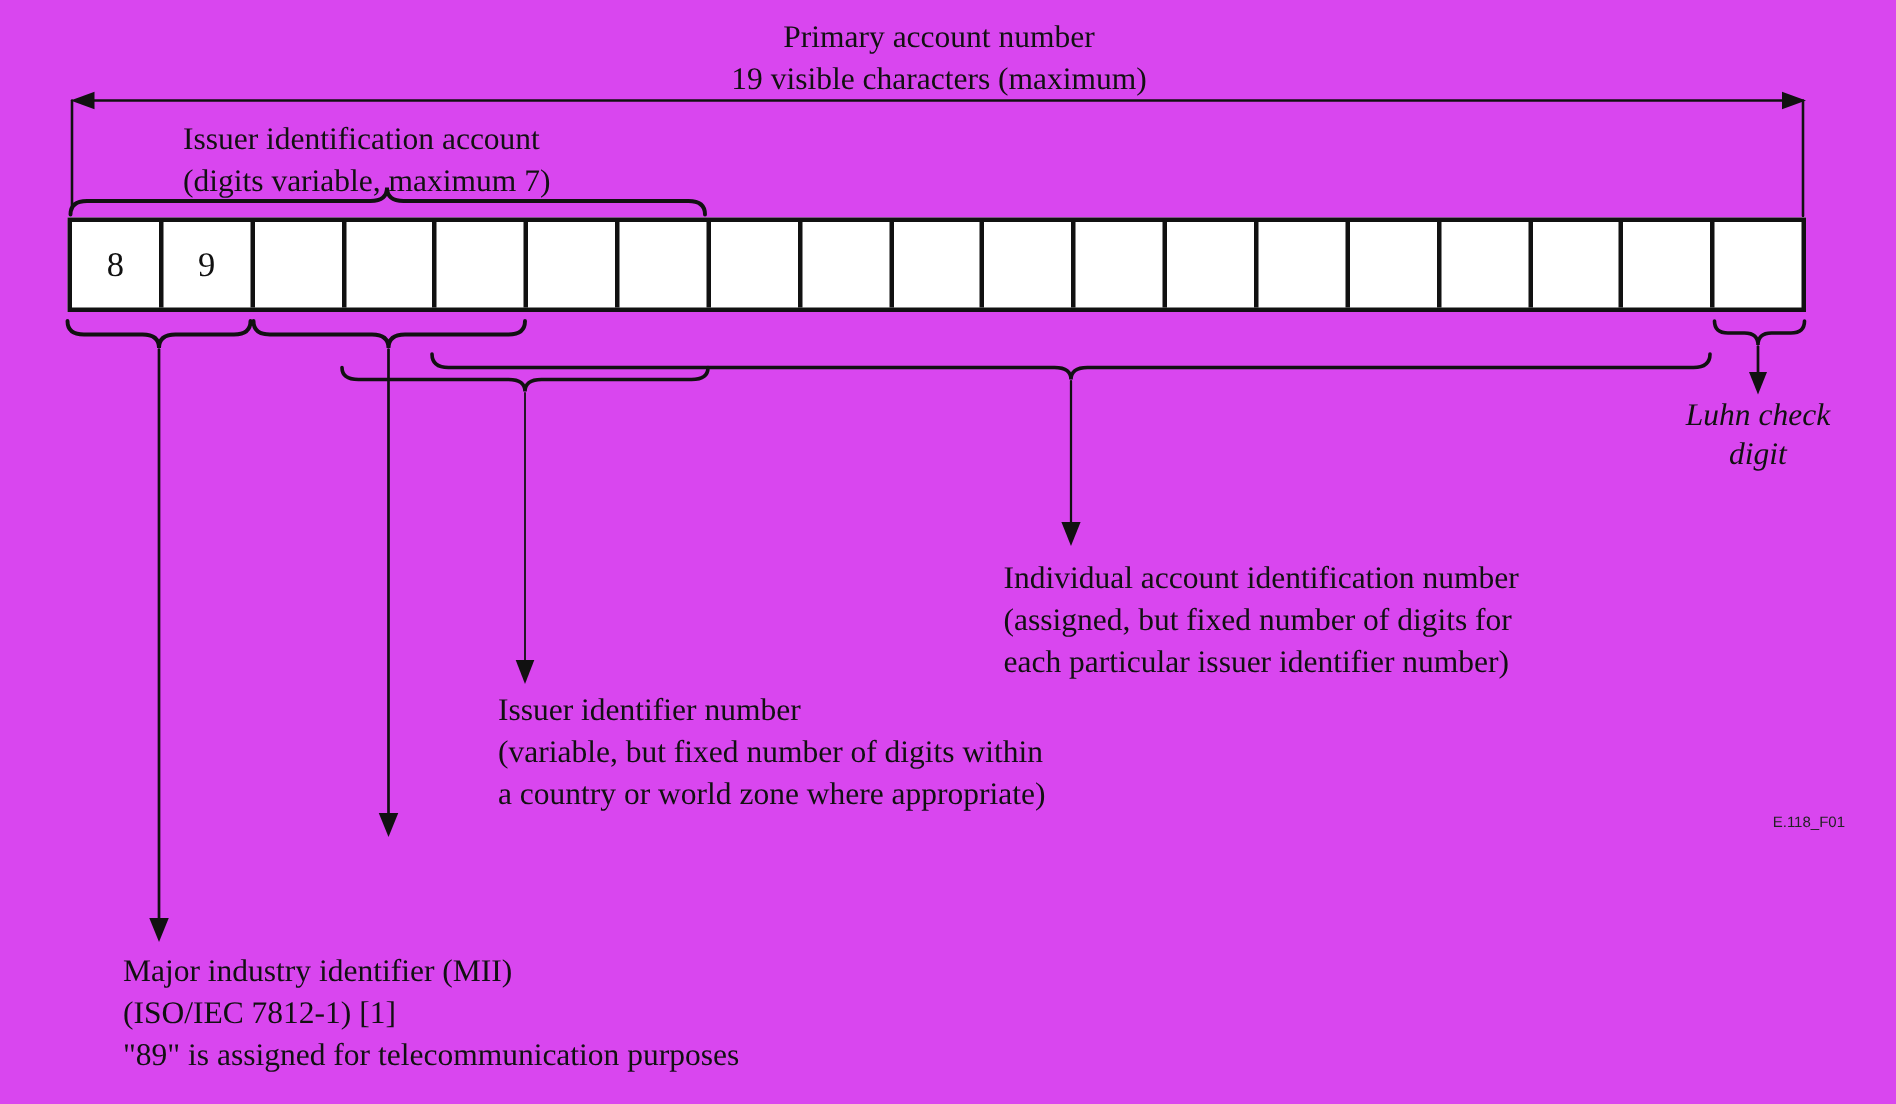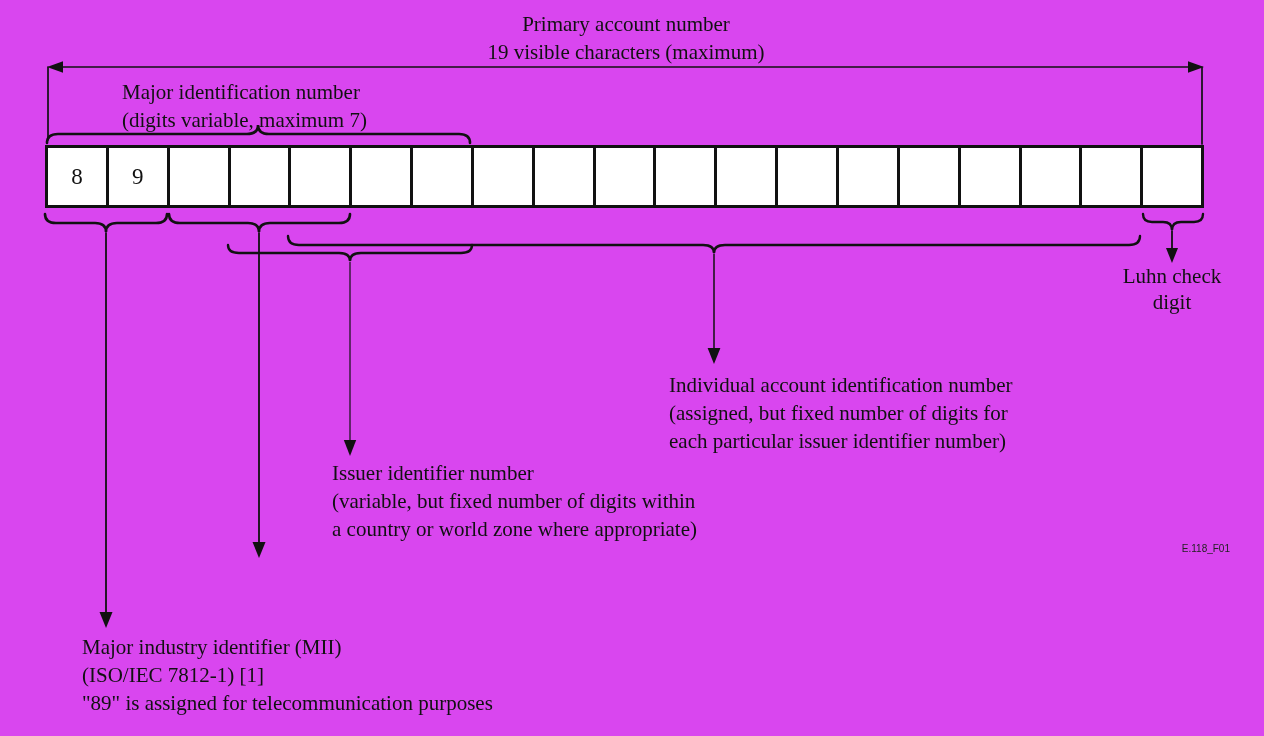--- a/index.html
+++ b/index.html
@@ -109,21 +109,21 @@
     <line class="stroke" x1="1172" y1="231" x2="1172" y2="249" stroke-width="1.8"></line>
     <polygon class="head" points="1172,263 1166,248 1178,248"></polygon>
   </svg>
 
   <div class="label centered" style="left:326px; top:10px; width:600px;">
     <div>Primary account number</div>
     <div>19 visible characters (maximum)</div>
   </div>
 
   <div class="label" style="left:122px; top:78px;">
-    <div>Major identification number</div>
+    <div>Issuer identification account</div>
     <div>(digits variable, maximum 7)</div>
   </div>
 
   <div id="pan-boxes">
     <div class="pan-cell">8</div>
     <div class="pan-cell">9</div>
     <div class="pan-cell"></div>
     <div class="pan-cell"></div>
     <div class="pan-cell"></div>
     <div class="pan-cell"></div>
@@ -135,21 +135,21 @@
     <div class="pan-cell"></div>
     <div class="pan-cell"></div>
     <div class="pan-cell"></div>
     <div class="pan-cell"></div>
     <div class="pan-cell"></div>
     <div class="pan-cell"></div>
     <div class="pan-cell"></div>
     <div class="pan-cell"></div>
   </div>
 
-  <div class="label centered" style="left:1101px; top:263px; width:142px; line-height:26px;">
+  <div class="label centered" style="left:1101px; top:263px; width:142px; line-height:26px;font-style:italic;">
     <div>Luhn check</div>
     <div>digit</div>
   </div>
 
   <div class="label" style="left:669px; top:371px;">
     <div>Individual account identification number</div>
     <div>(assigned, but fixed number of digits for</div>
     <div>each particular issuer identifier number)</div>
   </div>
 

